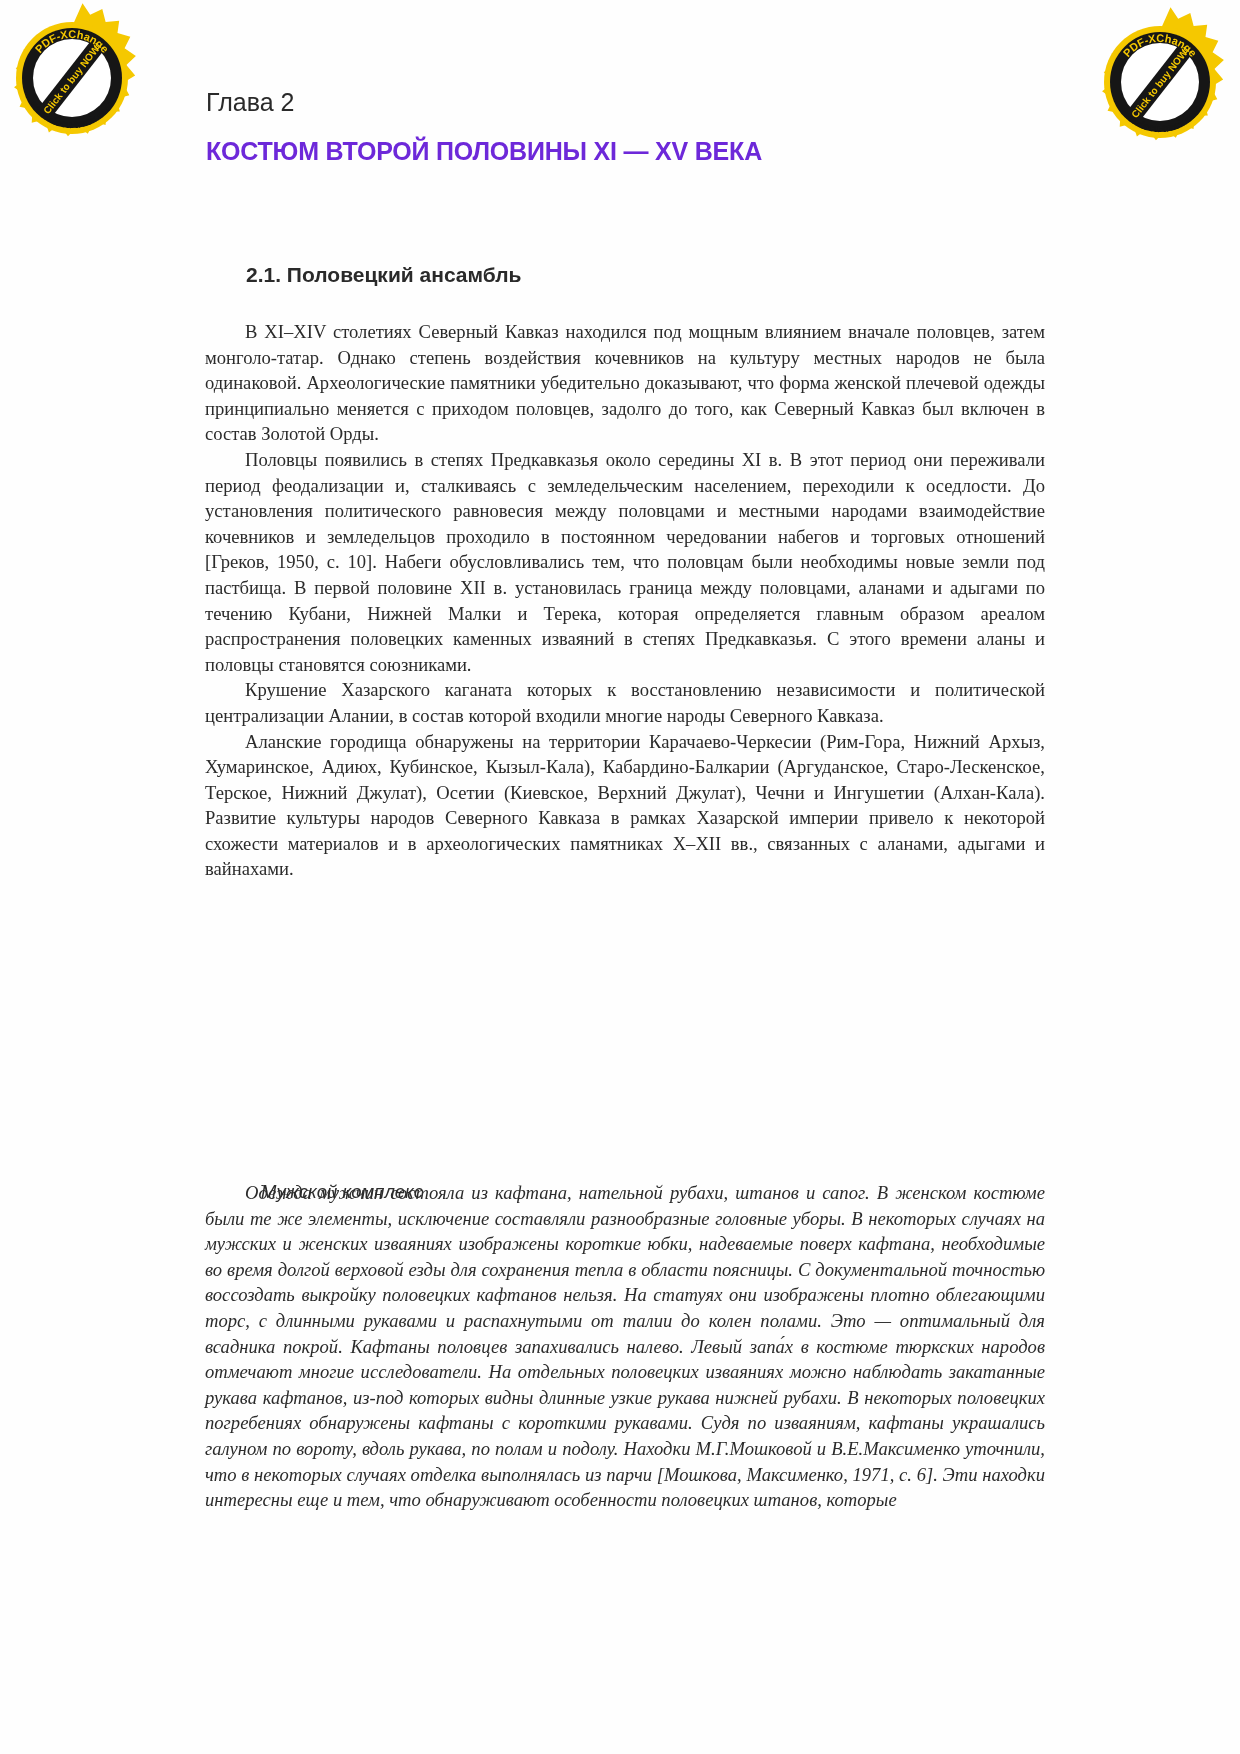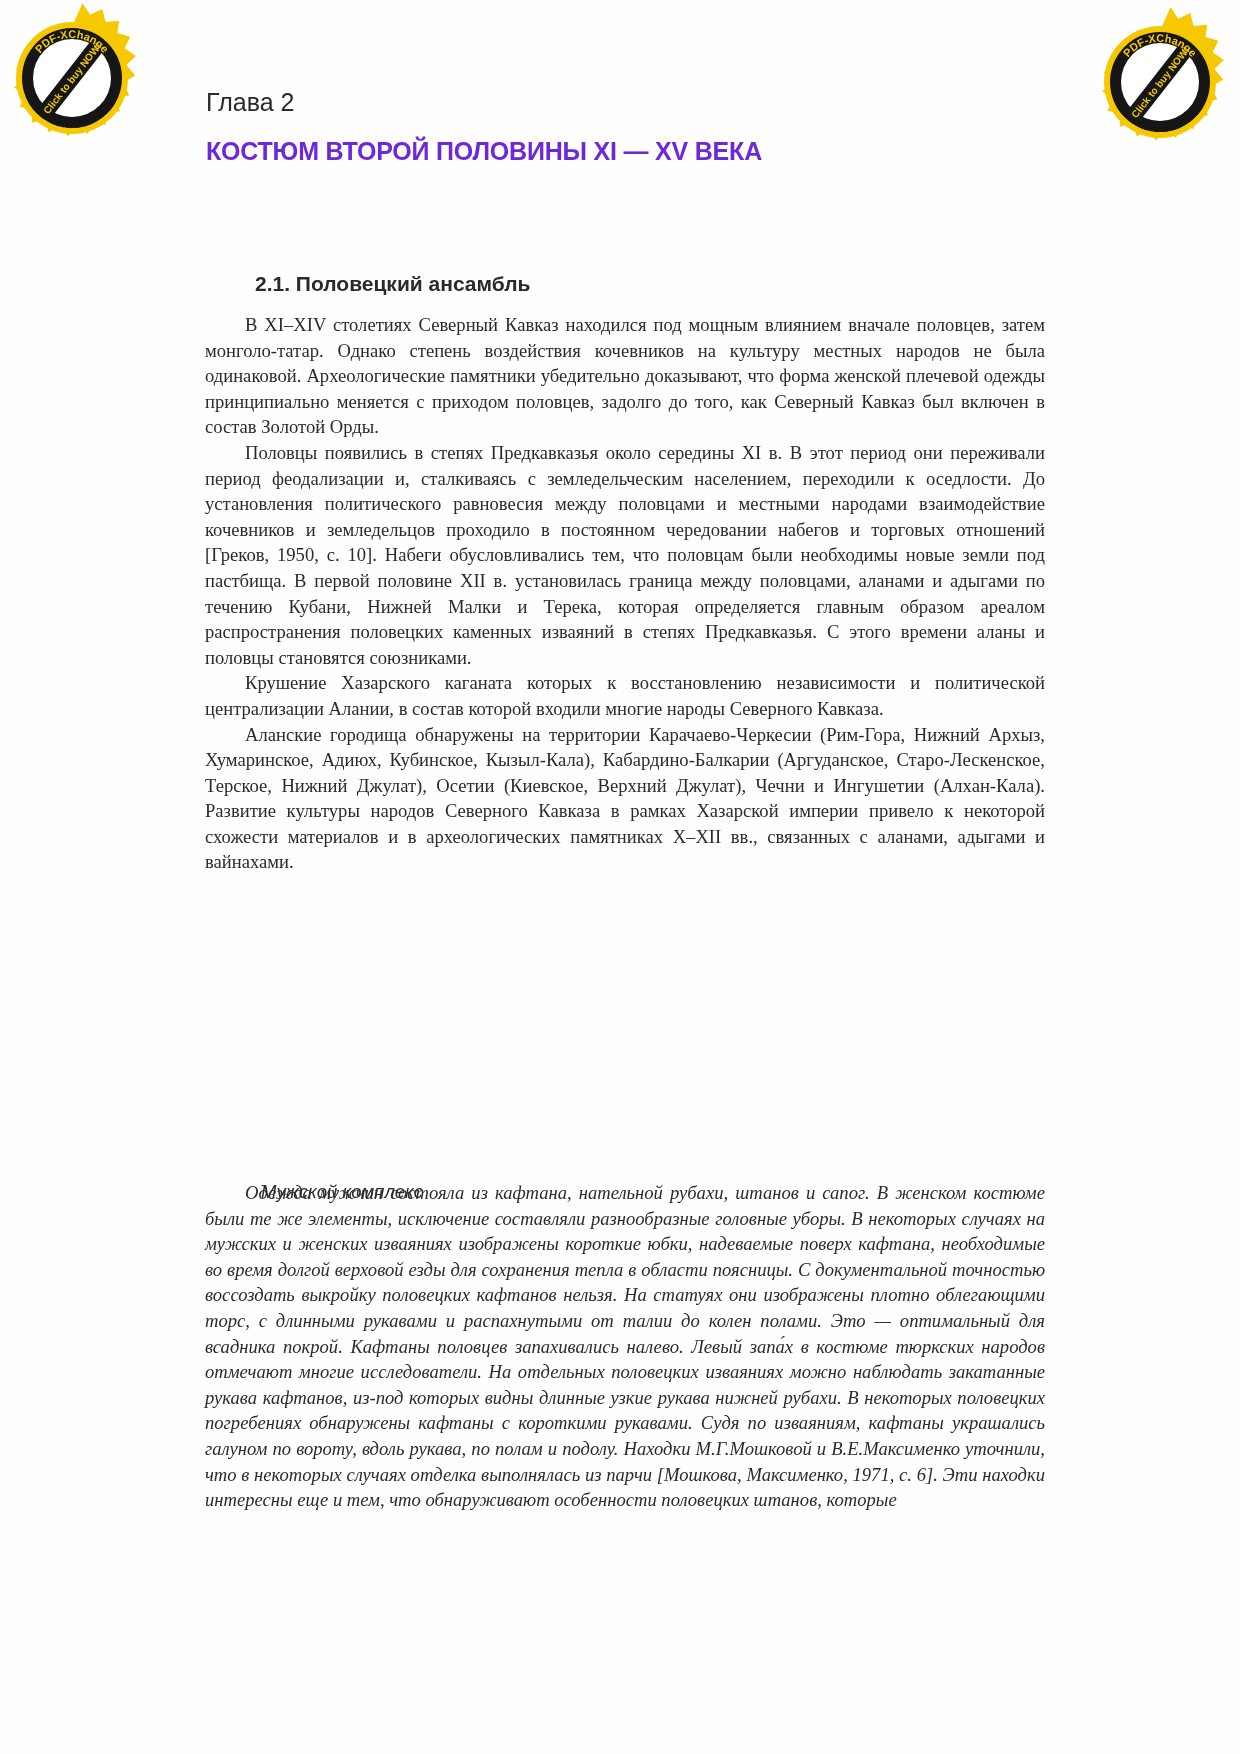--- a/index.html
+++ b/index.html
@@ -61,21 +61,21 @@
       font-size: 18.6px;
       line-height: 25.6px;
       color: #2b2b2b;
       text-align: justify;
       hyphens: manual;
     }
     .text-block p {
       margin: 0;
       text-indent: 40px;
     }
-    .block-1 { top: 312px; }
+    .block-1 { top: 319px; }
     .block-2 { top: 1180px; font-style: italic; }
     .subsection-title {
       position: absolute;
       left: 245px;
       top: 1165px;
       font-family: "Liberation Sans", sans-serif;
       font-style: italic;
       font-size: 18.5px;
       color: #2e2e2e;
       white-space: nowrap;
@@ -126,21 +126,21 @@
     <text font-family="Liberation Sans, sans-serif" font-size="10" font-weight="bold" fill="#161616">
       <textPath href="#arcBotR" startOffset="50%" text-anchor="middle">www.docu-track.com</textPath>
     </text>
     <text x="78" y="82" font-family="Liberation Sans, sans-serif" font-size="10" font-weight="bold" fill="#f5c800" text-anchor="middle" transform="rotate(-52 78 78)">Click to buy NOW!</text>
   </svg>
 </a>
 
 <div class="chapter-label">Глава 2</div>
 <h1 class="chapter-title" style="margin:0">КОСТЮМ ВТОРОЙ ПОЛОВИНЫ XI — XV ВЕКА</h1>
 
-<h2 class="section-title" style="margin:9px">2.1. Половецкий ансамбль</h2>
+<h2 class="section-title" style="margin:0">2.1. Половецкий ансамбль</h2>
 
 <div class="text-block block-1">
   <p>В XI–XIV столетиях Северный Кавказ находился под мощным влиянием вначале половцев, затем монголо-татар. Однако степень воздействия кочевников на культуру местных народов не была одинаковой. Археологические памятники убедительно доказывают, что форма женской плечевой одежды принципиально меняется с приходом половцев, задолго до того, как Северный Кавказ был включен в состав Золотой Орды.</p>
   <p>Половцы появились в степях Предкавказья около середины XI в. В этот период они переживали период феодализации и, сталкиваясь с земледельческим населением, переходили к оседлости. До установления политического равновесия между половцами и местными народами взаимодействие кочевников и земледельцов проходило в постоянном чередовании набегов и торговых отношений [Греков, 1950, с. 10]. Набеги обусловливались тем, что половцам были необходимы новые земли под пастбища. В первой половине XII в. установилась граница между половцами, аланами и адыгами по течению Кубани, Нижней Малки и Терека, которая определяется главным образом ареалом распространения половецких каменных изваяний в степях Предкавказья. С этого времени аланы и половцы становятся союзниками.</p>
   <p>Крушение Хазарского каганата которых к восстановлению независимости и политической централизации Алании, в состав которой входили многие народы Северного Кавказа.</p>
   <p>Аланские городища обнаружены на территории Карачаево-Черкесии (Рим-Гора, Нижний Архыз, Хумаринское, Адиюх, Кубинское, Кызыл-Кала), Кабардино-Балкарии (Аргуданское, Старо-Лескенское, Терское, Нижний Джулат), Осетии (Киевское, Верхний Джулат), Чечни и Ингушетии (Алхан-Кала). Развитие культуры народов Северного Кавказа в рамках Хазарской империи привело к некоторой схожести материалов и в археологических памятниках X–XII вв., связанных с аланами, адыгами и вайнахами.</p>
 </div>
 
 <h3 class="subsection-title" style="margin:16px;font-weight:normal">Мужской комплекс</h3>
 

